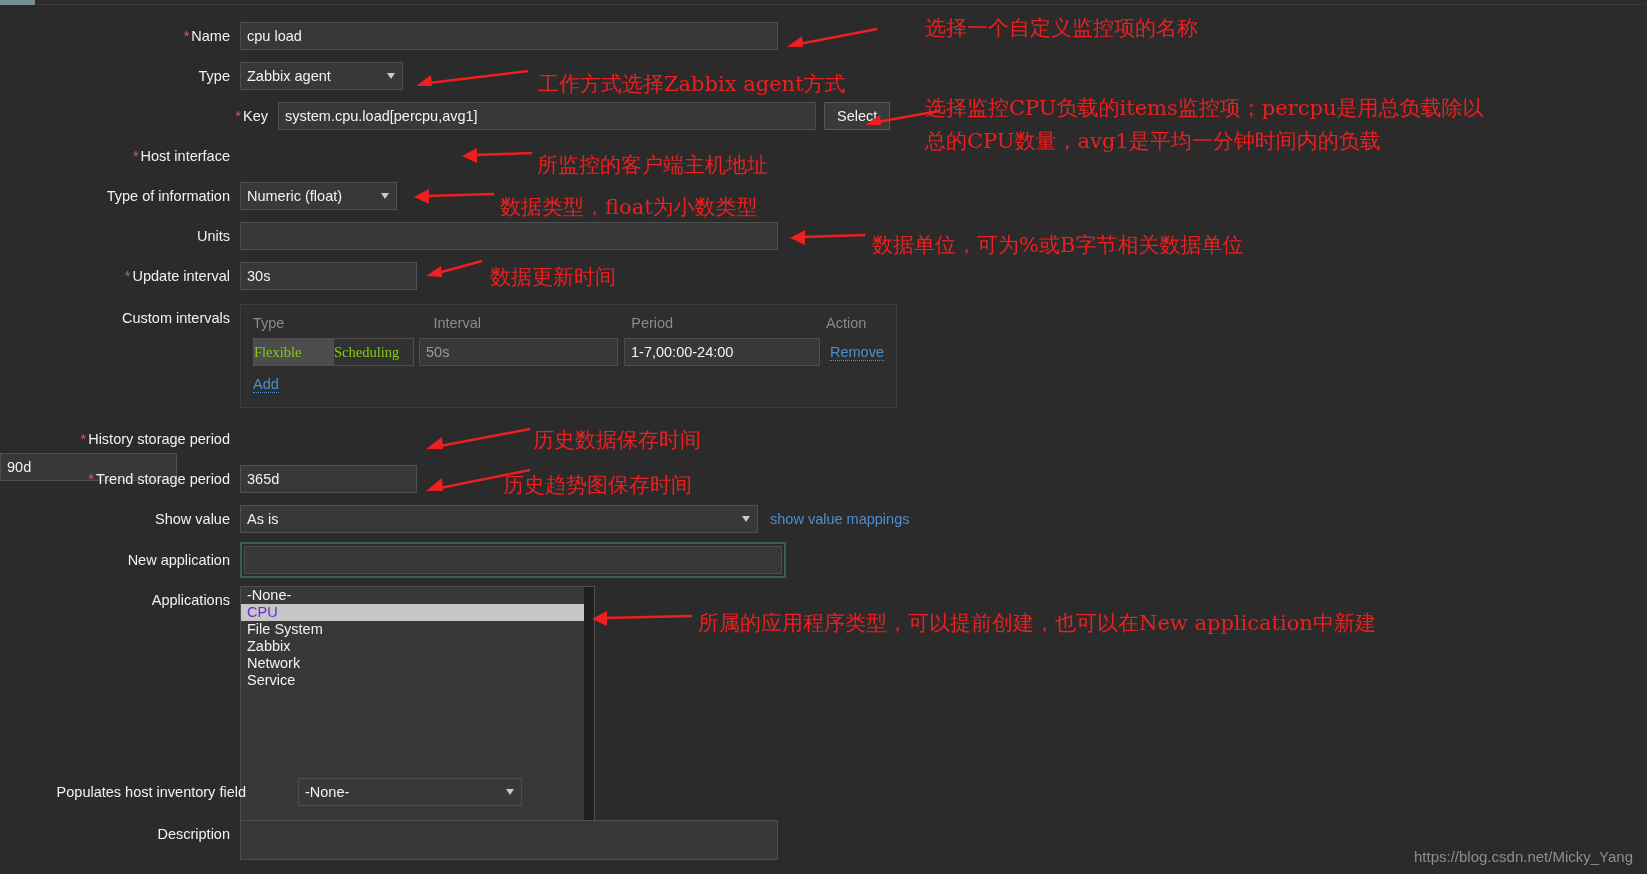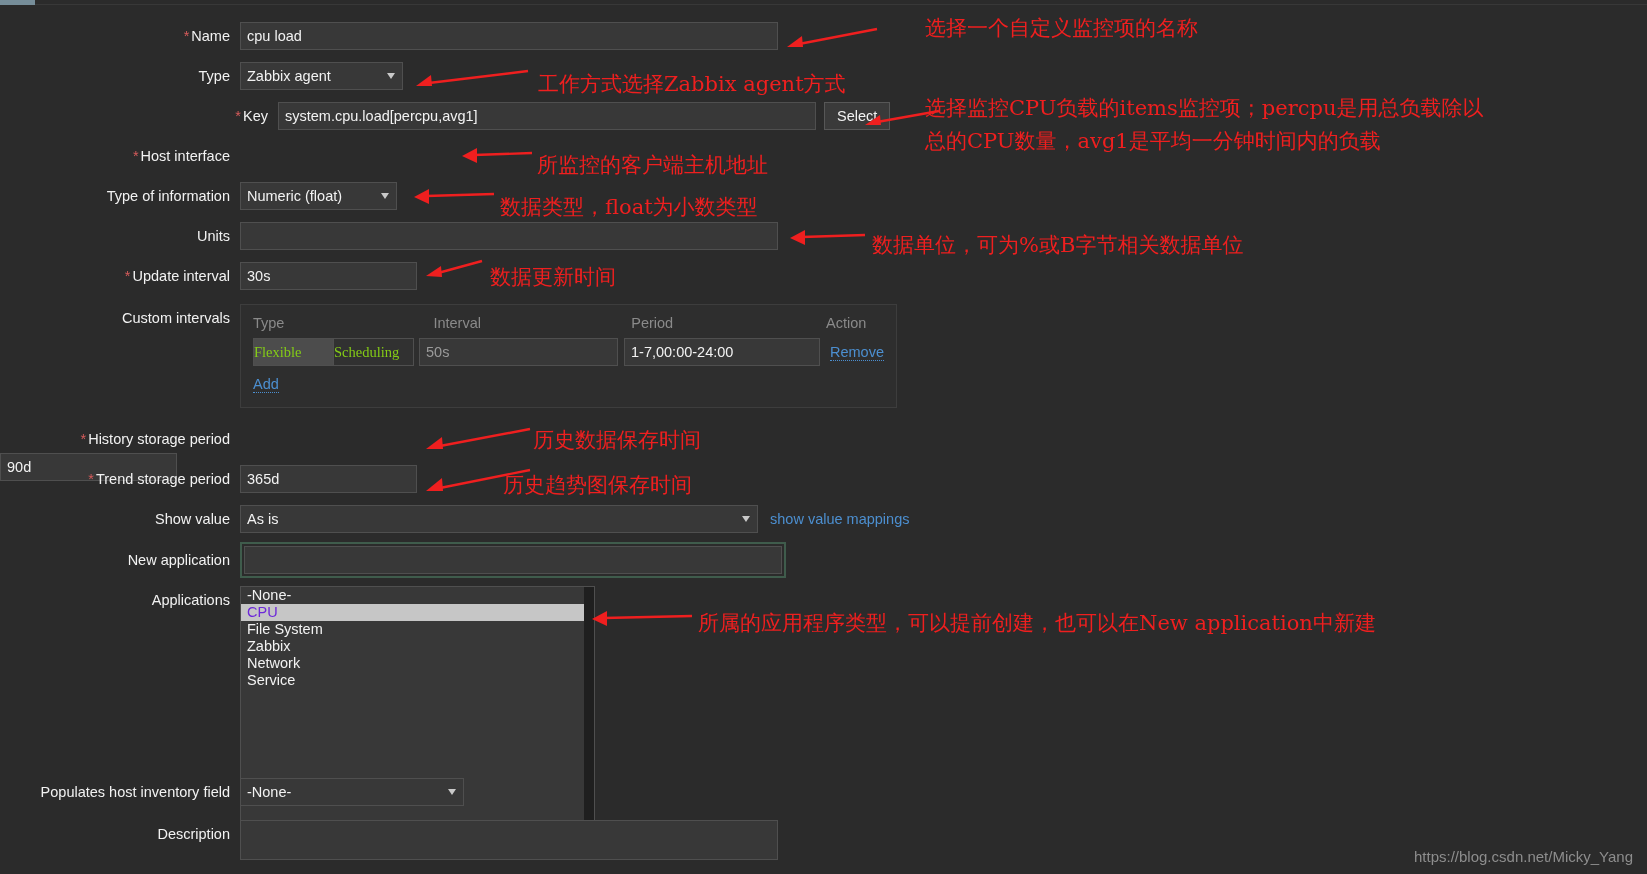--- a/index.html
+++ b/index.html
@@ -304,21 +304,21 @@
       <div class="opt">File System</div>
       <div class="opt">Zabbix</div>
       <div class="opt">Network</div>
       <div class="opt">Service</div>
       <div class="sbar">
         <div class="sthumb"></div>
       </div>
     </div>
   </div>
 
-  <div class="row" style="left:0; top:778px;">
+  <div class="row" style="left:16px; top:778px;gap:42px;">
     <div class="lbl"><span>Populates host inventory field</span></div>
     <div class="sel" style="width:224px;">
       <span>-None-</span>
       <span class="caret"></span>
     </div>
   </div>
 
   <div class="row" style="left:0; top:820px;">
     <div class="lbl"><span>Description</span></div>
     <textarea class="fld" style="width: 538px; height: 40px; resize: none;"></textarea>

